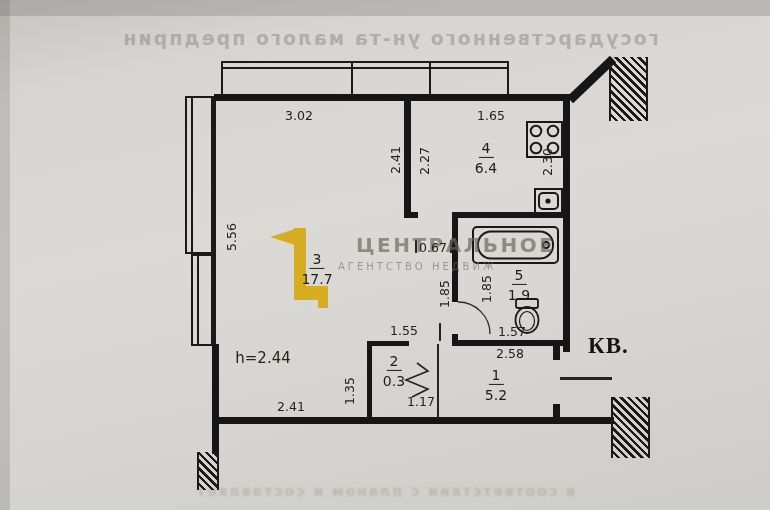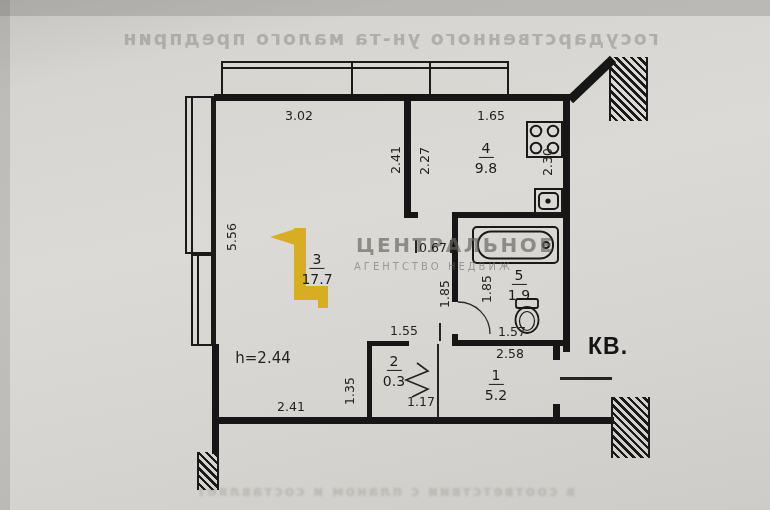--- a/index.html
+++ b/index.html
@@ -34,31 +34,31 @@
   }
   .lbl.v{ transform:translate(-50%,-50%) rotate(-90deg); }
   .lbl.big{ font-size:15px; }
   .room-label{
     position:absolute; z-index:6; transform:translate(-50%,-50%);
     text-align:center; font-size:14px; line-height:1.15; color:#1e1c18;
   }
   .room-label .num{ display:inline-block; border-bottom:1.4px solid #1e1c18; padding:0 3px 1px; }
   .room-label .area{ margin-top:2px; }
   .kv{
-    position:absolute; z-index:6; font-family:Liberation Sans, sans-serif;
+    position:absolute; z-index:6; font-family:Liberation Serif, serif;
     font-weight:700; font-size:23px; letter-spacing:1px; color:#141414;
   }
   .wm{ position:absolute; left:0; top:0; z-index:5; pointer-events:none; }
   .wm-title{
     position:absolute; left:336px; top:233px; font-size:20px; font-weight:600;
     letter-spacing:2.5px; color:rgba(104,102,98,0.68); white-space:nowrap;margin-left:20px;
   }
   .wm-sub{
     position:absolute; left:338px; top:261px; font-size:10px;
-    letter-spacing:3px; color:rgba(112,110,106,0.6); white-space:nowrap;margin-left:16px;
+    letter-spacing:3px; color:rgba(112,110,106,0.6); white-space:nowrap;
   }
 </style>
 </head>
 <body>
 
 <div class="page">
 
   <div class="shade" style="left:0;top:0;width:770px;height:16px;background:rgba(109,107,103,0.28)"></div>
   <div class="shade" style="left:0;top:0;width:10px;height:510px;background:rgba(100,98,94,0.22)"></div>
 
@@ -154,21 +154,21 @@
     <div class="lbl v" style="left:349px;top:391px">1.35</div>
     <div class="lbl" style="left:421px;top:401px">1.17</div>
     <div class="lbl" style="left:291px;top:406px">2.41</div>
 
     <div class="room-label" style="left:317px;top:269px">
       <span class="num">3</span>
       <div class="area">17.7</div>
     </div>
     <div class="room-label" style="left:486px;top:158px">
       <span class="num">4</span>
-      <div class="area">9.8</div>
+      <div class="area">6.4</div>
     </div>
     <div class="room-label" style="left:519px;top:285px">
       <span class="num">5</span>
       <div class="area">1.9</div>
     </div>
     <div class="room-label" style="left:394px;top:371px">
       <span class="num">2</span>
       <div class="area">0.3</div>
     </div>
     <div class="room-label" style="left:496px;top:385px">

